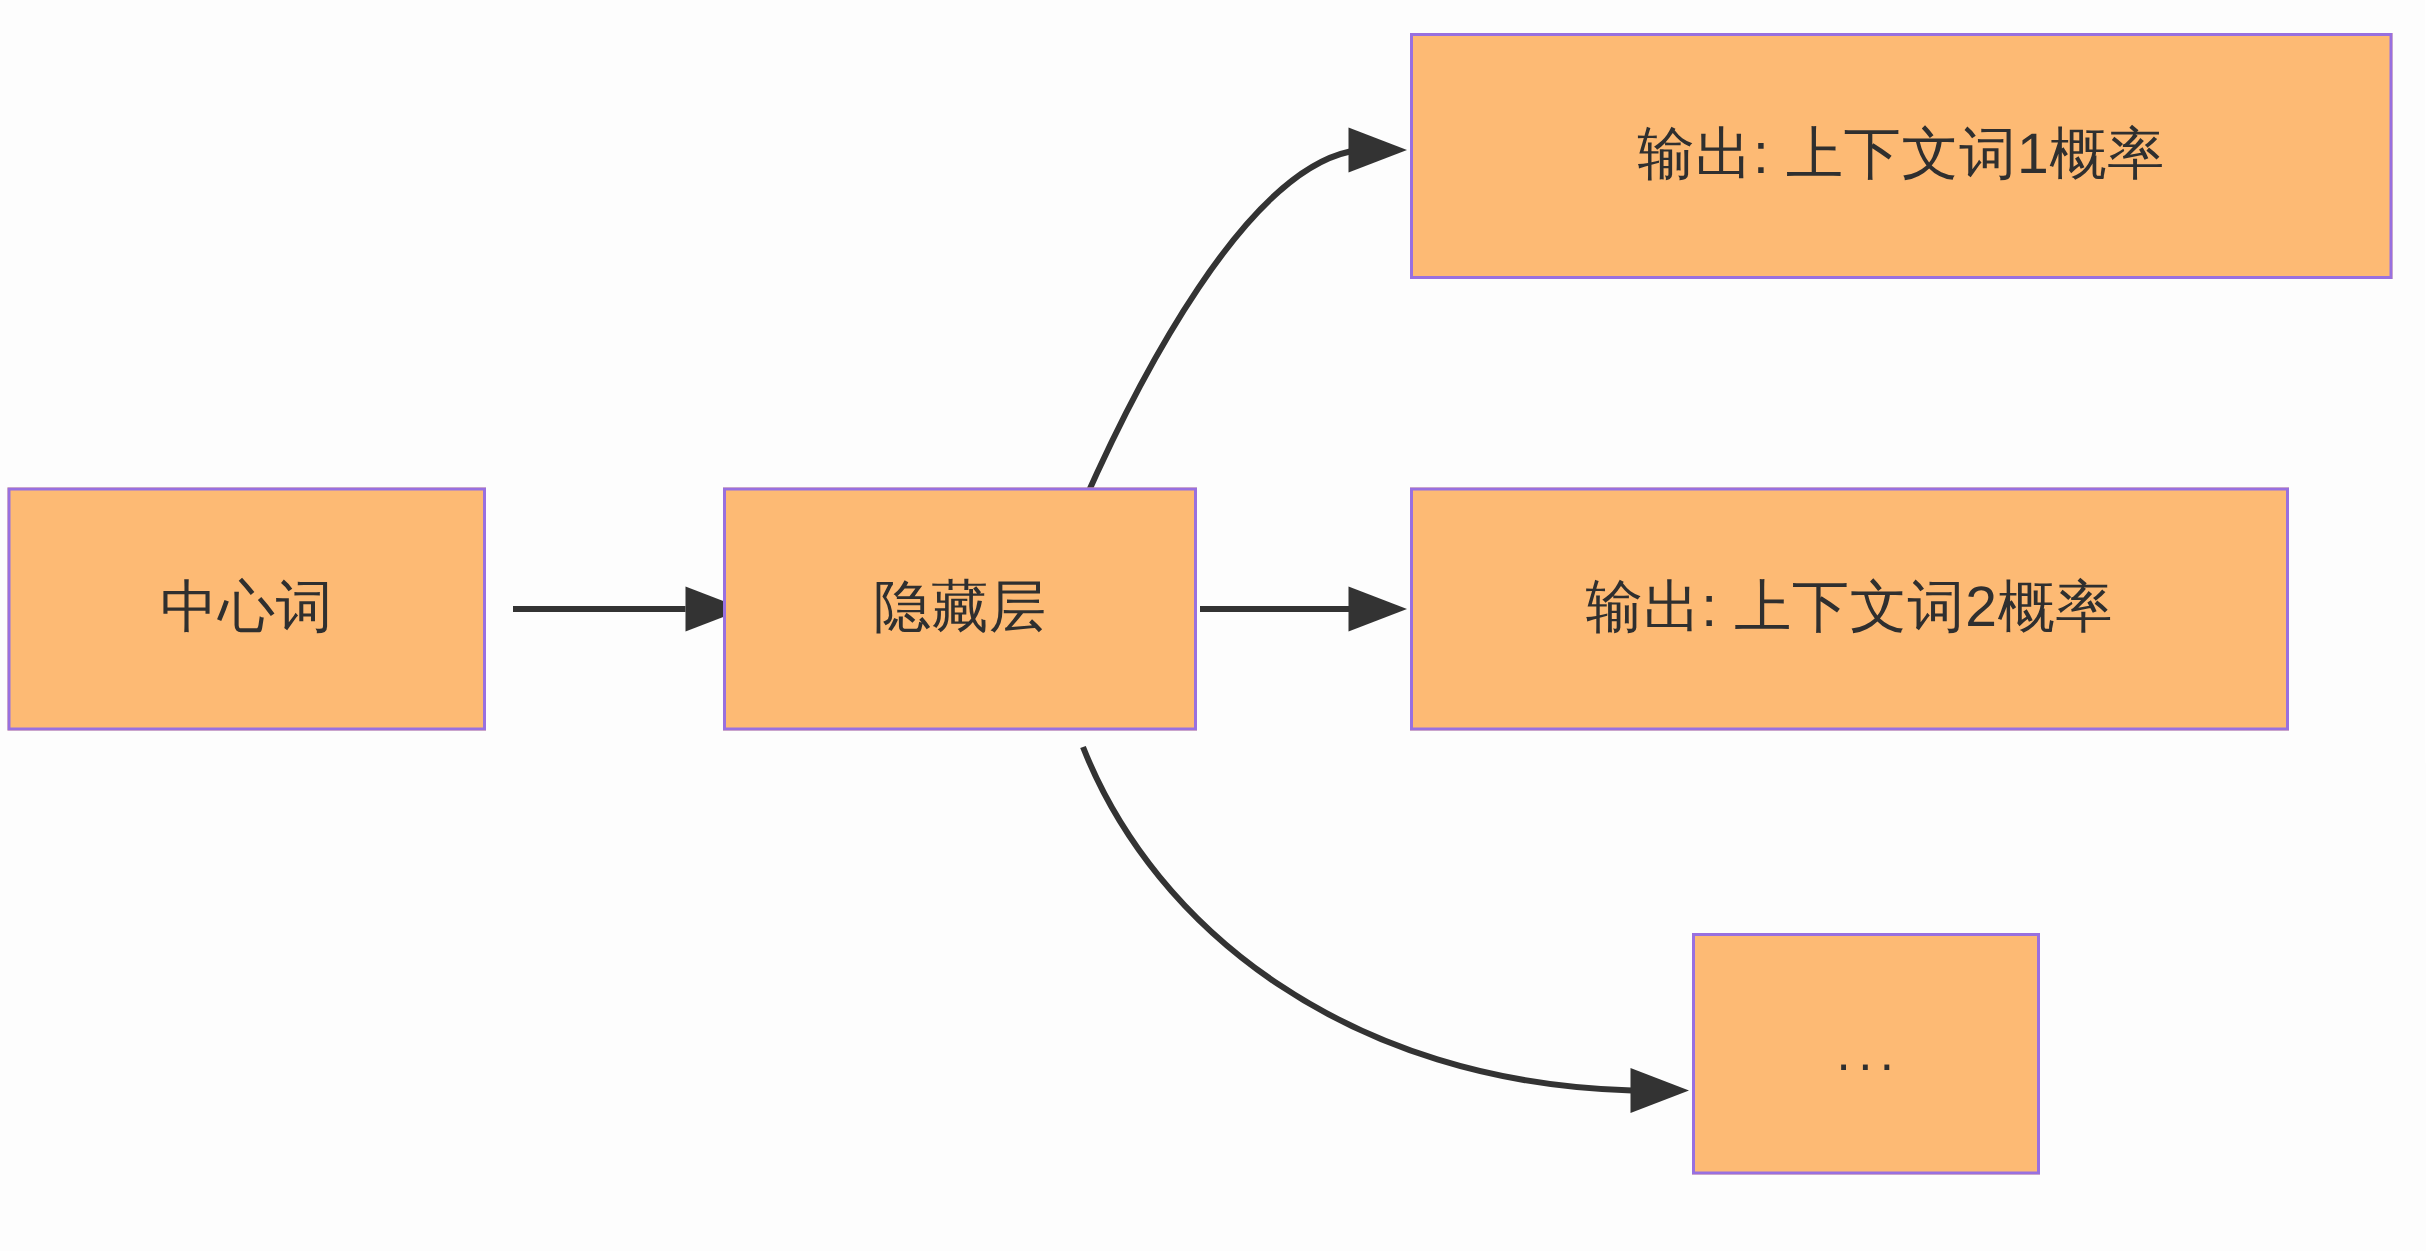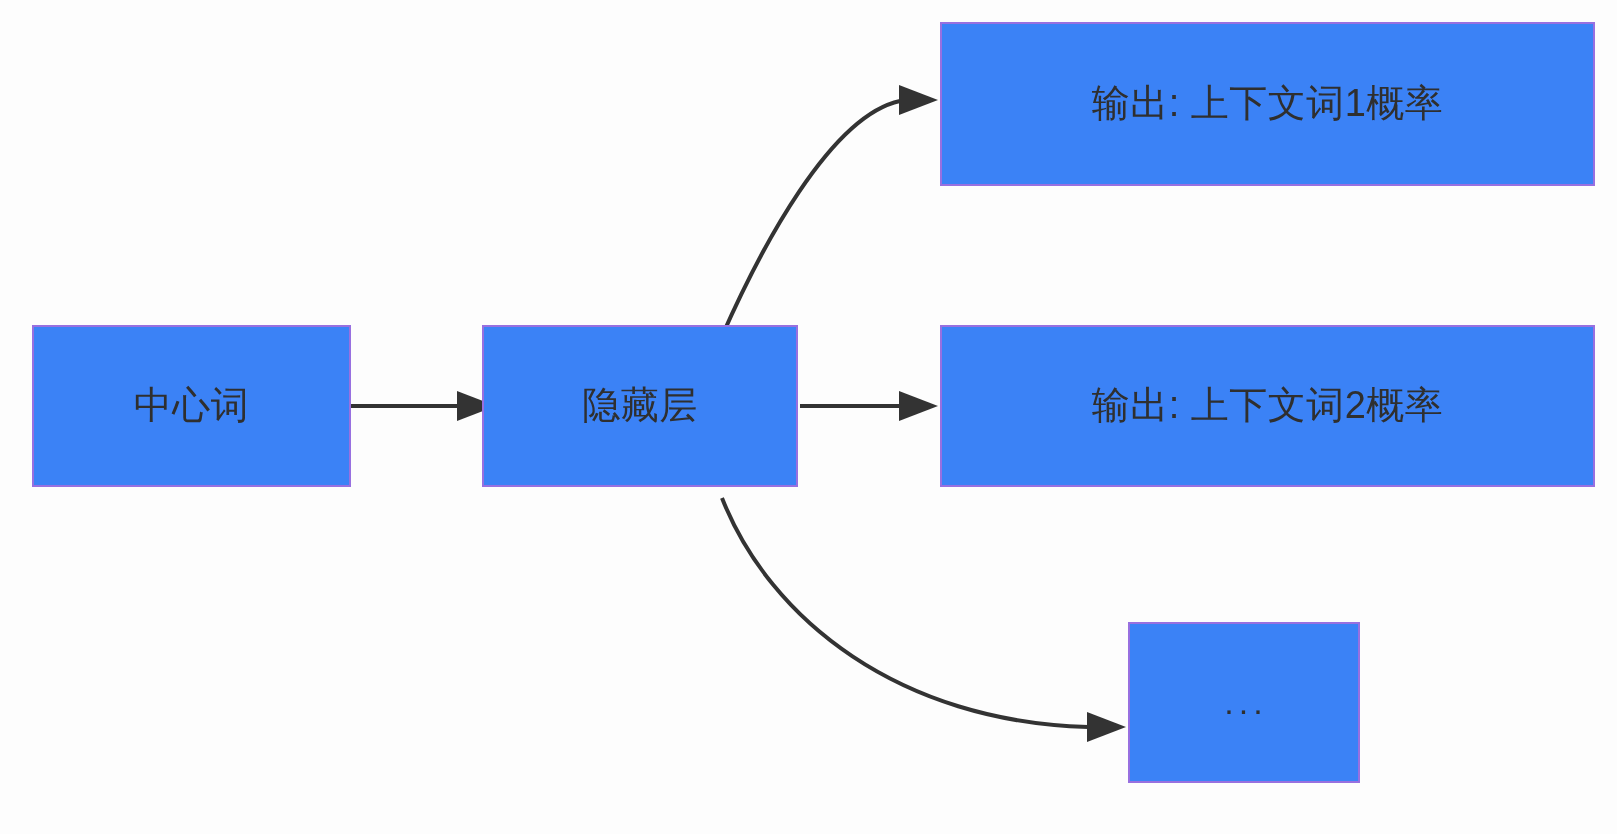--- a/index.html
+++ b/index.html
@@ -13,40 +13,40 @@
   #canvas {
     position: relative;
     width: 1617px;
     height: 834px;
     background: #fdfdfd;
     overflow: hidden;
   }
   .node {
     position: absolute;
     box-sizing: border-box;
-    background: #3b82f6;
+    background: #fdba74;
     border: 2.5px solid #9870e0;
     display: flex;
     align-items: center;
     justify-content: center;
     color: #2f2f2f;
     font-size: 38px;
     font-weight: 400;
     letter-spacing: 0.5px;
     line-height: 1.25;
     white-space: nowrap;
     user-select: none;
   }
   .node .node-label {
     display: block;
   }
-  #node-center   { left: 32px;   top: 325px; width: 319px; height: 162px; }
+  #node-center   { left: 5px;   top: 325px; width: 319px; height: 162px; }
   #node-hidden   { left: 482px;  top: 325px; width: 316px; height: 162px; font-family: Liberation Serif, serif; }
   #node-out1     { left: 940px;  top: 22px;  width: 655px; height: 164px; }
-  #node-out2     { left: 940px;  top: 325px; width: 655px; height: 162px; }
+  #node-out2     { left: 940px;  top: 325px; width: 586px; height: 162px; }
   #node-more     { left: 1128px; top: 622px; width: 232px; height: 161px; font-size: 34px; letter-spacing: 5px; }
   #node-more .node-label { padding-left: 4px; }
 
   #edges {
     position: absolute;
     left: 0;
     top: 0;
     width: 1617px;
     height: 834px;
     pointer-events: none;

